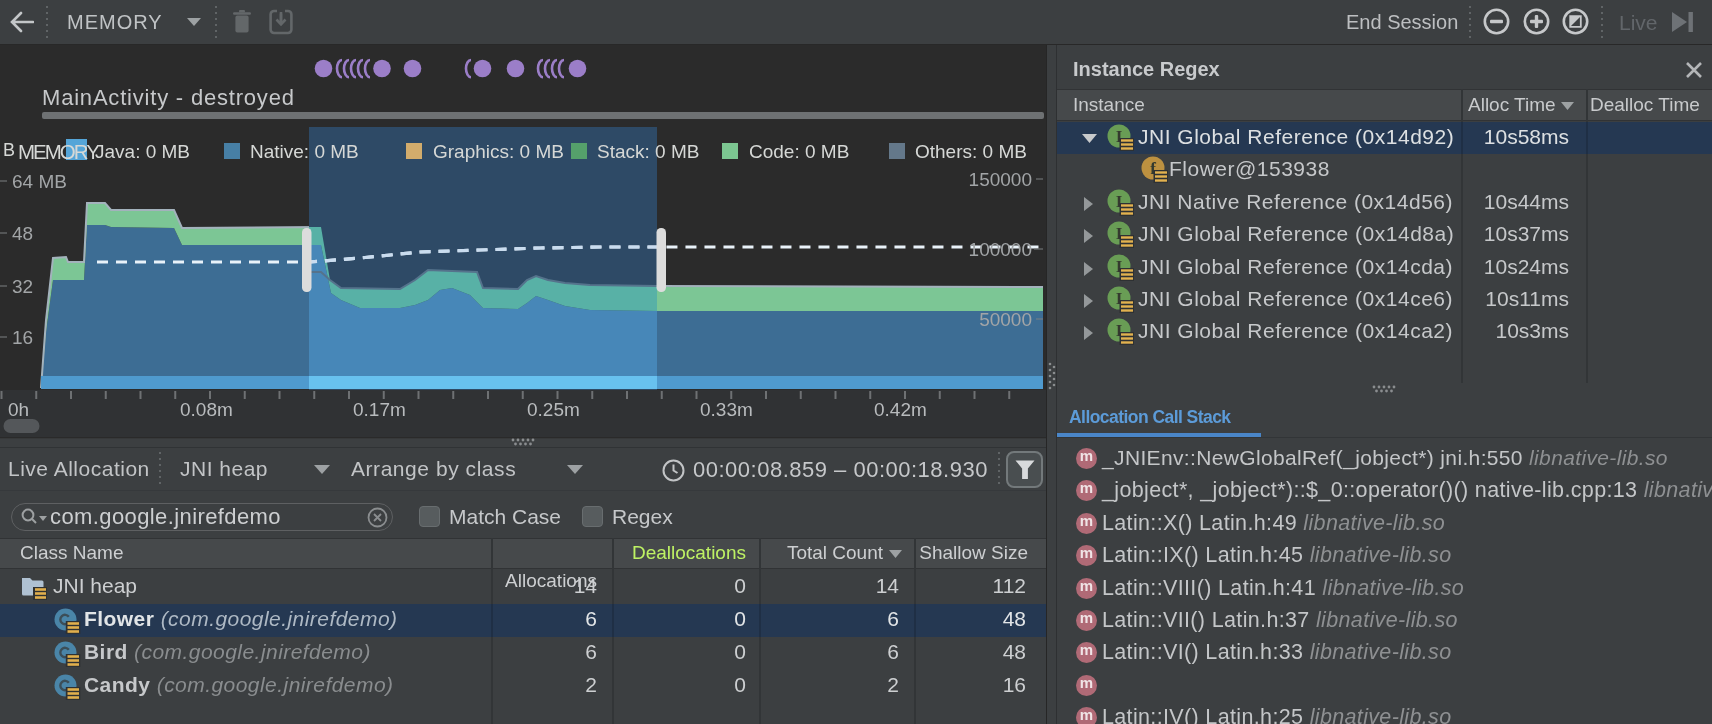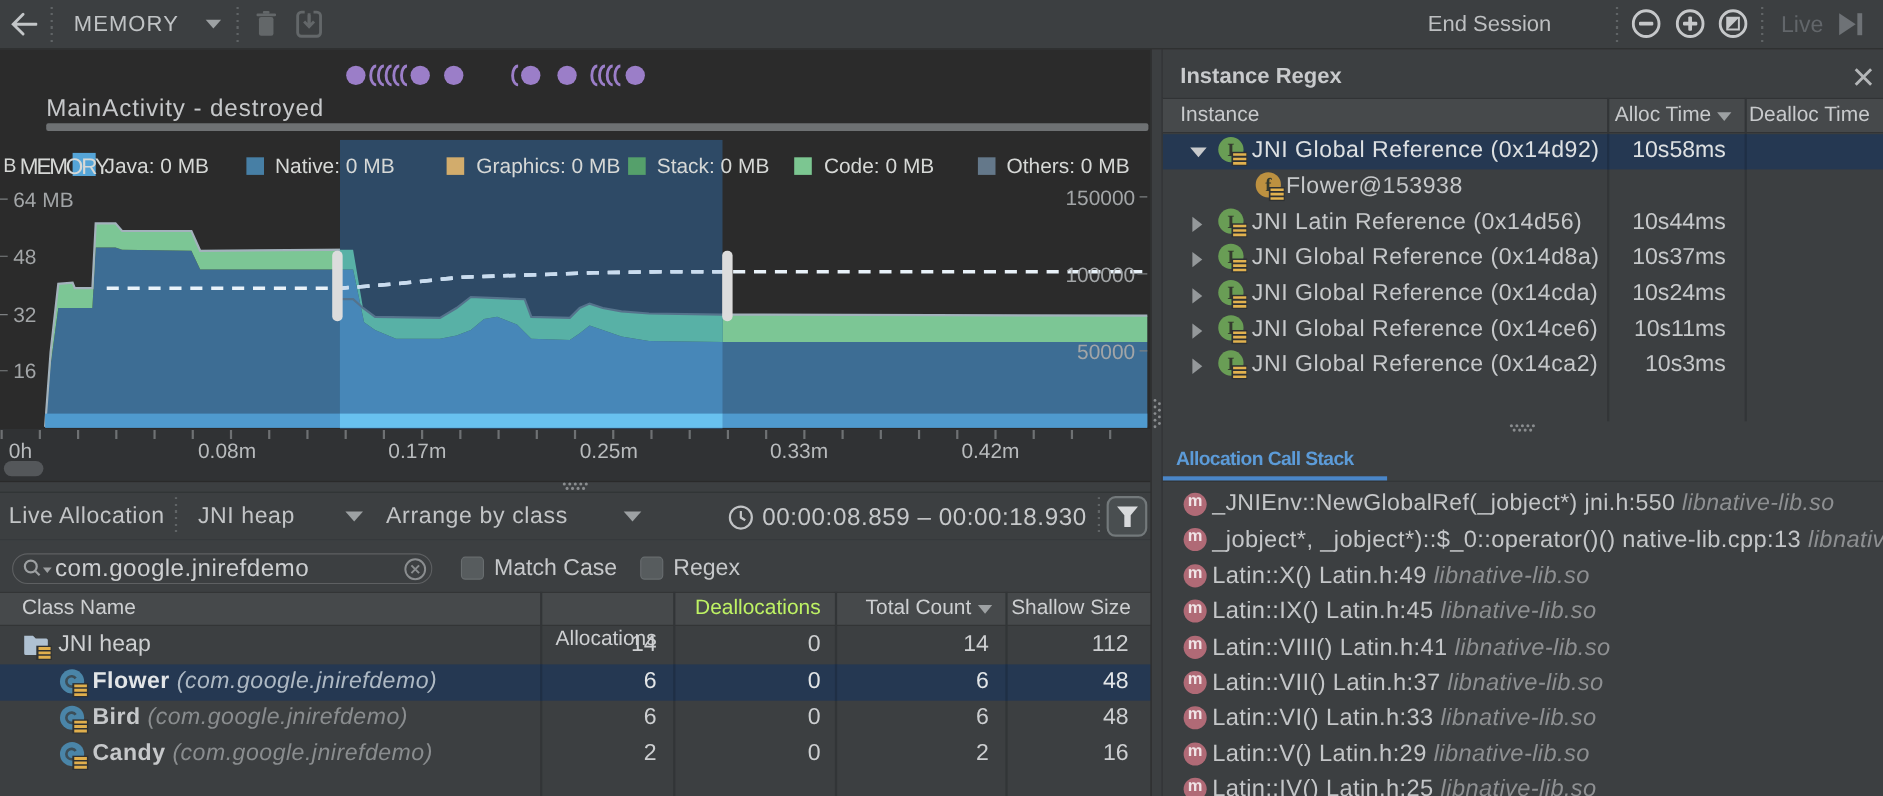--- a/index.html
+++ b/index.html
@@ -32,21 +32,21 @@
       <rect x="0" y="2.2" width="18" height="2.6" rx="1.2" fill="#636769"></rect>
       <rect x="6" y="0" width="6" height="2.6" rx="1" fill="#636769"></rect>
     </svg>
 
     <svg class="abs" style="left:269px;top:9px;" width="24" height="26" viewBox="0 0 24 26">
       <path d="M5 2 H19 A3.4 3.4 0 0 1 22.4 5.4 V20.6 A3.4 3.4 0 0 1 19 24 H5 A3.4 3.4 0 0 1 1.6 20.6 V5.4 A3.4 3.4 0 0 1 5 2 Z" fill="none" stroke="#636769" stroke-width="2.6"></path>
       <path d="M12 2 V14 M7.5 10.5 L12 15.3 L16.5 10.5" stroke="#636769" stroke-width="2.6" fill="none"></path>
       <rect x="8" y="0" width="8" height="4.5" fill="#3C3F41"></rect>
       <path d="M12 3 V14" stroke="#636769" stroke-width="2.6"></path>
     </svg>
-    <div class="abs" style="left:1298px;top:11px;font-size:20px;color:#BDBFC1;">End Session</div>
+    <div class="abs" style="left:1346px;top:11px;font-size:20px;color:#BDBFC1;">End Session</div>
     <div class="dotsep" style="left:1469px;top:6px;height:33px;"></div>
     <svg class="abs" style="left:1483px;top:8px;" width="27" height="27" viewBox="0 0 27 27">
       <circle cx="13.5" cy="13.5" r="11.7" fill="none" stroke="#C6C8CA" stroke-width="2.6"></circle>
       <rect x="7" y="11.8" width="13" height="3.4" rx="1" fill="#C6C8CA"></rect>
     </svg>
     <svg class="abs" style="left:1523px;top:8px;" width="27" height="27" viewBox="0 0 27 27">
       <circle cx="13.5" cy="13.5" r="11.7" fill="none" stroke="#C6C8CA" stroke-width="2.6"></circle>
       <rect x="7" y="11.8" width="13" height="3.4" rx="1" fill="#C6C8CA"></rect>
       <rect x="11.8" y="7" width="3.4" height="13" rx="1" fill="#C6C8CA"></rect>
     </svg>
@@ -418,21 +418,21 @@
               <circle cx="12" cy="12" r="11.5" fill="#699D55"></circle>
               <text x="12" y="18" font-size="17" font-weight="bold" fill="#343A2E" text-anchor="middle" font-family="Liberation Serif,serif">I</text>
               <rect x="12.5" y="14" width="14.5" height="13" fill="#2E3133"></rect>
               <g stroke="#E2B24F" stroke-width="2.4">
                 <line x1="14" y1="16.5" x2="26" y2="16.5"></line>
                 <line x1="14" y1="20.5" x2="26" y2="20.5"></line>
                 <line x1="14" y1="24.5" x2="26" y2="24.5"></line>
               </g>
             </svg>
           </div>
-          <div class="abs" style="left:81px;top:3px;font-size:21px;letter-spacing:0.5px;color:#C6C8CA;">JNI Latin Reference (0x14d56)</div>
+          <div class="abs" style="left:81px;top:3px;font-size:21px;letter-spacing:0.5px;color:#C6C8CA;">JNI Native Reference (0x14d56)</div>
           <div class="abs num" style="left:406px;top:3px;width:106px;font-size:21px;color:#C6C8CA;">10s44ms</div>
         </div>
         <div class="abs" style="left:0;top:97px;width:655px;height:32px;">
           <svg class="abs" style="left:26px;top:9px;" width="11" height="16">
             <polygon points="1,1 10,8 1,15" fill="#94989A"></polygon>
           </svg>
           <div class="abs" style="left:50px;top:0;width:27px;height:32px;">
             <svg class="abs" style="left:0;top:2px;" width="27" height="27" viewBox="0 0 27 27">
               <circle cx="12" cy="12" r="11.5" fill="#699D55"></circle>
               <text x="12" y="18" font-size="17" font-weight="bold" fill="#343A2E" text-anchor="middle" font-family="Liberation Serif,serif">I</text>
@@ -556,21 +556,20 @@
           <div class="abs" style="left:45px;top:1px;font-size:21.5px;letter-spacing:0.35px;color:#C4C6C8;">Latin::VII() Latin.h:37 <span style="font-style:italic;color:#8E9092;">libnative-lib.so</span></div>
         </div>
         <div class="abs" style="left:0;top:196px;width:700px;height:32px;white-space:nowrap;">
           <div class="abs" style="left:19px;top:3px;width:21px;height:21px;border-radius:50%;background:#B06A76;"></div>
           <div class="abs" style="left:22px;top:2px;width:15px;text-align:center;font-size:15px;font-weight:bold;color:#F0E4E6;">m</div>
           <div class="abs" style="left:45px;top:1px;font-size:21.5px;letter-spacing:0.35px;color:#C4C6C8;">Latin::VI() Latin.h:33 <span style="font-style:italic;color:#8E9092;">libnative-lib.so</span></div>
         </div>
         <div class="abs" style="left:0;top:229px;width:700px;height:32px;white-space:nowrap;">
           <div class="abs" style="left:19px;top:3px;width:21px;height:21px;border-radius:50%;background:#B06A76;"></div>
           <div class="abs" style="left:22px;top:2px;width:15px;text-align:center;font-size:15px;font-weight:bold;color:#F0E4E6;">m</div>
-          <div class="abs" style="left:45px;top:1px;font-size:21.5px;letter-spacing:0.35px;color:#C4C6C8;">Latin::V() Latin.h:29 <span style="font-style:italic;color:#8E9092;">libnative-lib.so</span></div>
         </div>
         <div class="abs" style="left:0;top:261px;width:700px;height:32px;white-space:nowrap;">
           <div class="abs" style="left:19px;top:3px;width:21px;height:21px;border-radius:50%;background:#B06A76;"></div>
           <div class="abs" style="left:22px;top:2px;width:15px;text-align:center;font-size:15px;font-weight:bold;color:#F0E4E6;">m</div>
           <div class="abs" style="left:45px;top:1px;font-size:21.5px;letter-spacing:0.35px;color:#C4C6C8;">Latin::IV() Latin.h:25 <span style="font-style:italic;color:#8E9092;">libnative-lib.so</span></div>
         </div>
       </div>
   </div>
 
 </div>

